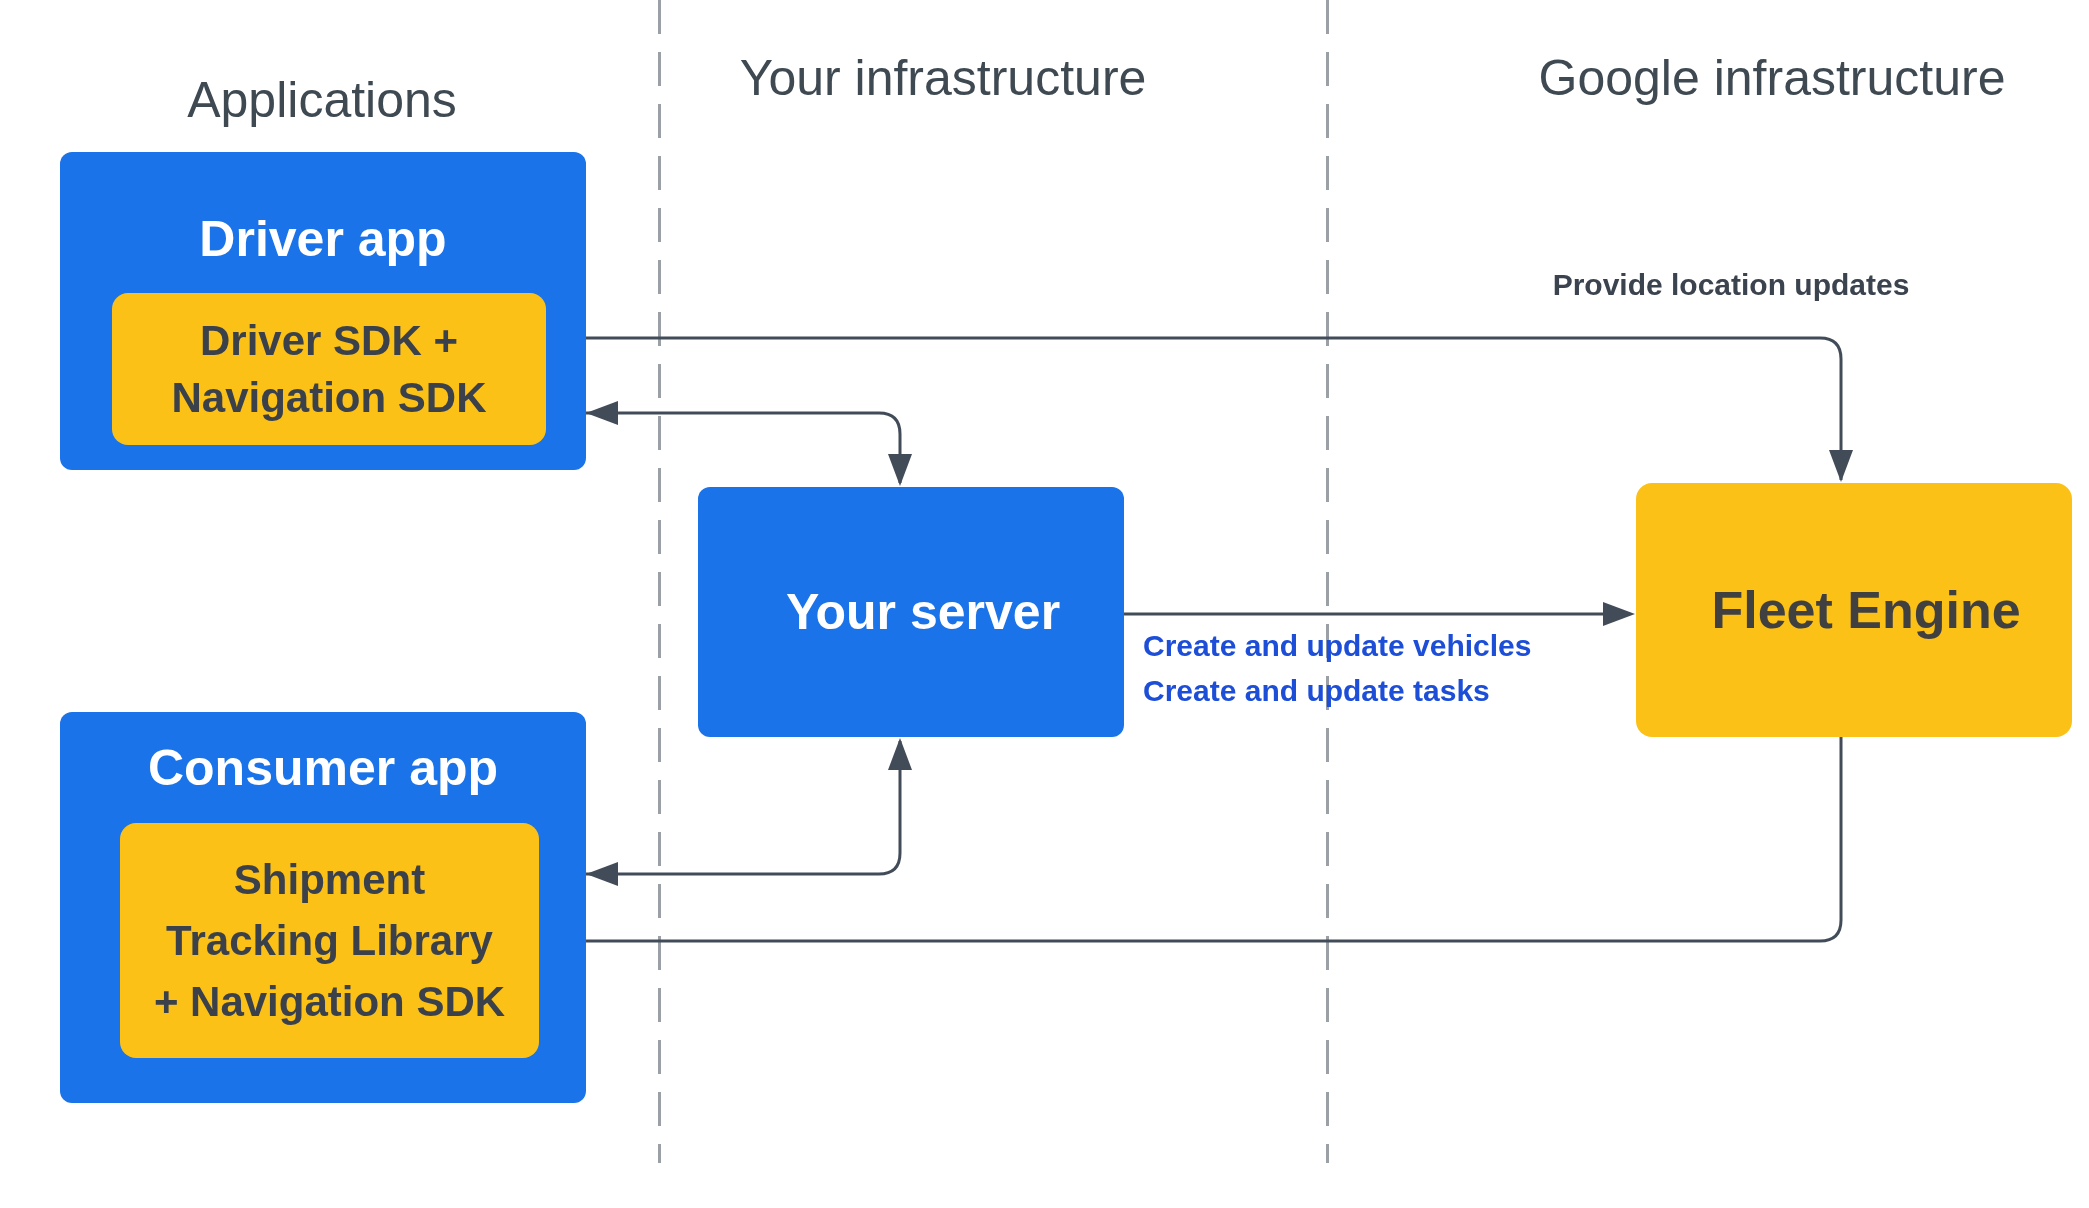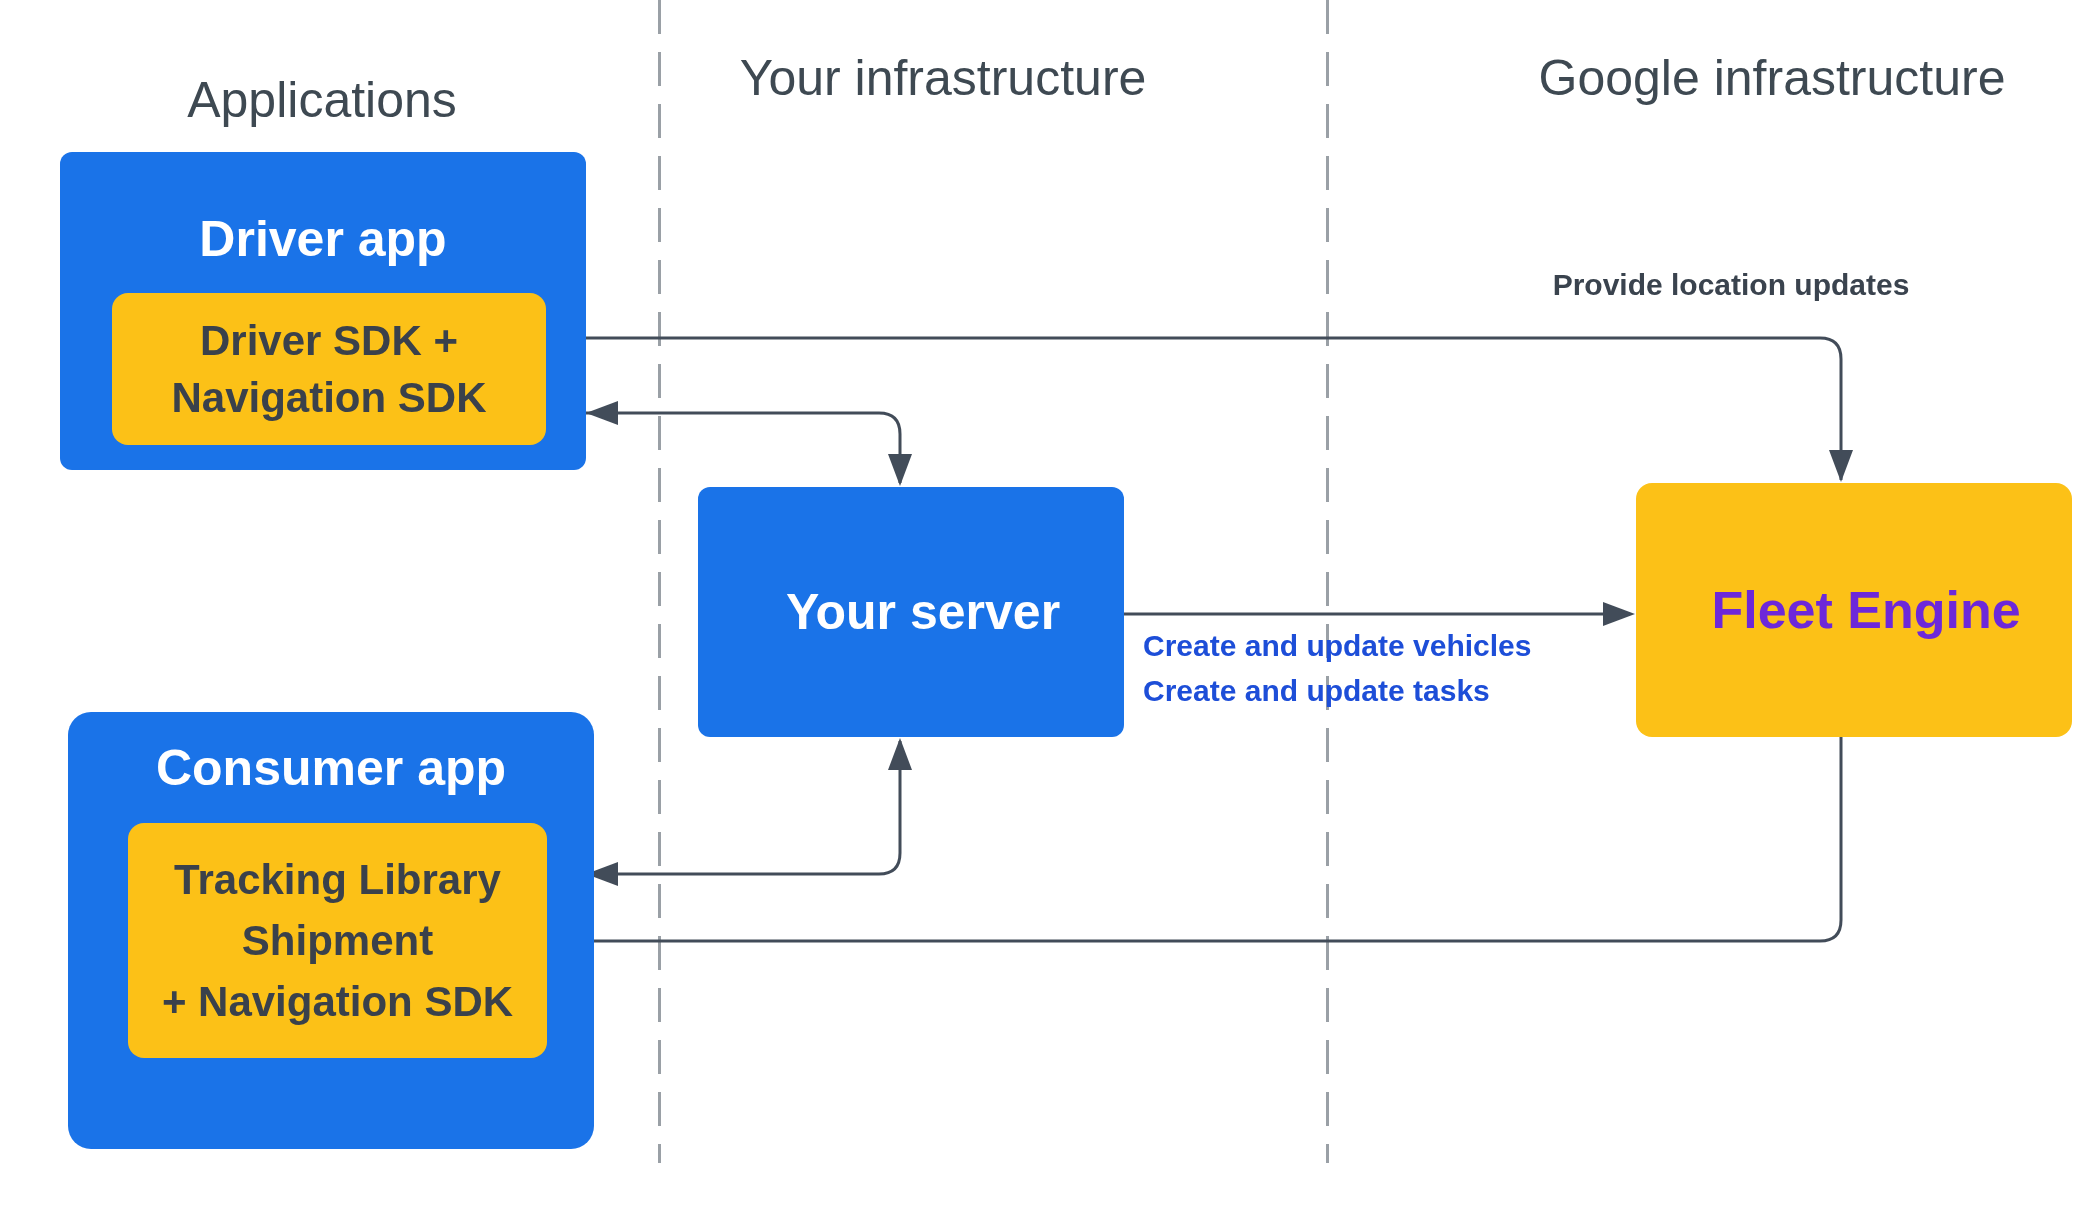--- a/index.html
+++ b/index.html
@@ -38,21 +38,21 @@
     position:absolute;display:flex;flex-direction:column;
     align-items:center;justify-content:center;text-align:center;
   }
   .sdk-box span{display:block;color:#3a414b;font-weight:700;font-size:42px;}
   .driver-sdk span{line-height:57px;}
   .shipment-sdk span{line-height:61px;}
   .center-box{
     display:flex;align-items:center;justify-content:center;text-align:center;white-space:nowrap;padding-left:24px;
   }
   .server-title{color:#ffffff;font-weight:700;font-size:50px;}
-  .fleet-title{color:#6d28d9;font-weight:700;font-size:52px;}
+  .fleet-title{color:#404040;font-weight:700;font-size:52px;}
   
   .edge-label{
     position:absolute;color:#3a434e;font-weight:700;font-size:30px;line-height:38px;white-space:nowrap;text-align:right;
   }
   .edge-label.centered{transform:translate(-50%,-50%);}
   .edge-label-multi{
     position:absolute;color:#1d4ed8;font-weight:700;font-size:30px;line-height:45px;text-align:left;
   }
   .edge-label-multi span{display:block;white-space:nowrap;}
 </style>
@@ -95,25 +95,25 @@
   </svg>
 
   <div class="node blue" style="left:60px;top:152px;width:526px;height:318px;">
     <div class="app-title" style="top:26px;margin-top:32px;">Driver app</div>
     <div class="sdk-box yellow driver-sdk" style="left:52px;top:109px;width:434px;height:152px;margin-top:32px;">
       <span>Driver SDK +</span>
       <span>Navigation SDK</span>
     </div>
   </div>
 
-  <div class="node blue" style="left:68px;top:712px;width:526px;height:437px;border-radius:23px;">
+  <div class="node blue" style="left:60px;top:712px;width:526px;height:391px;">
     <div class="app-title" style="top:27px;">Consumer app</div>
     <div class="sdk-box yellow shipment-sdk" style="left:60px;top:111px;width:419px;height:235px;">
+      <span>Shipment</span>
       <span>Tracking Library</span>
-      <span>Shipment</span>
       <span>+ Navigation SDK</span>
     </div>
   </div>
 
   <div class="node blue center-box" style="left:698px;top:487px;width:402px;height:250px;">
     <span class="server-title">Your server</span>
   </div>
 
   <div class="node yellow center-box" style="left:1636px;top:483px;width:412px;height:254px;">
     <span class="fleet-title">Fleet Engine</span>

